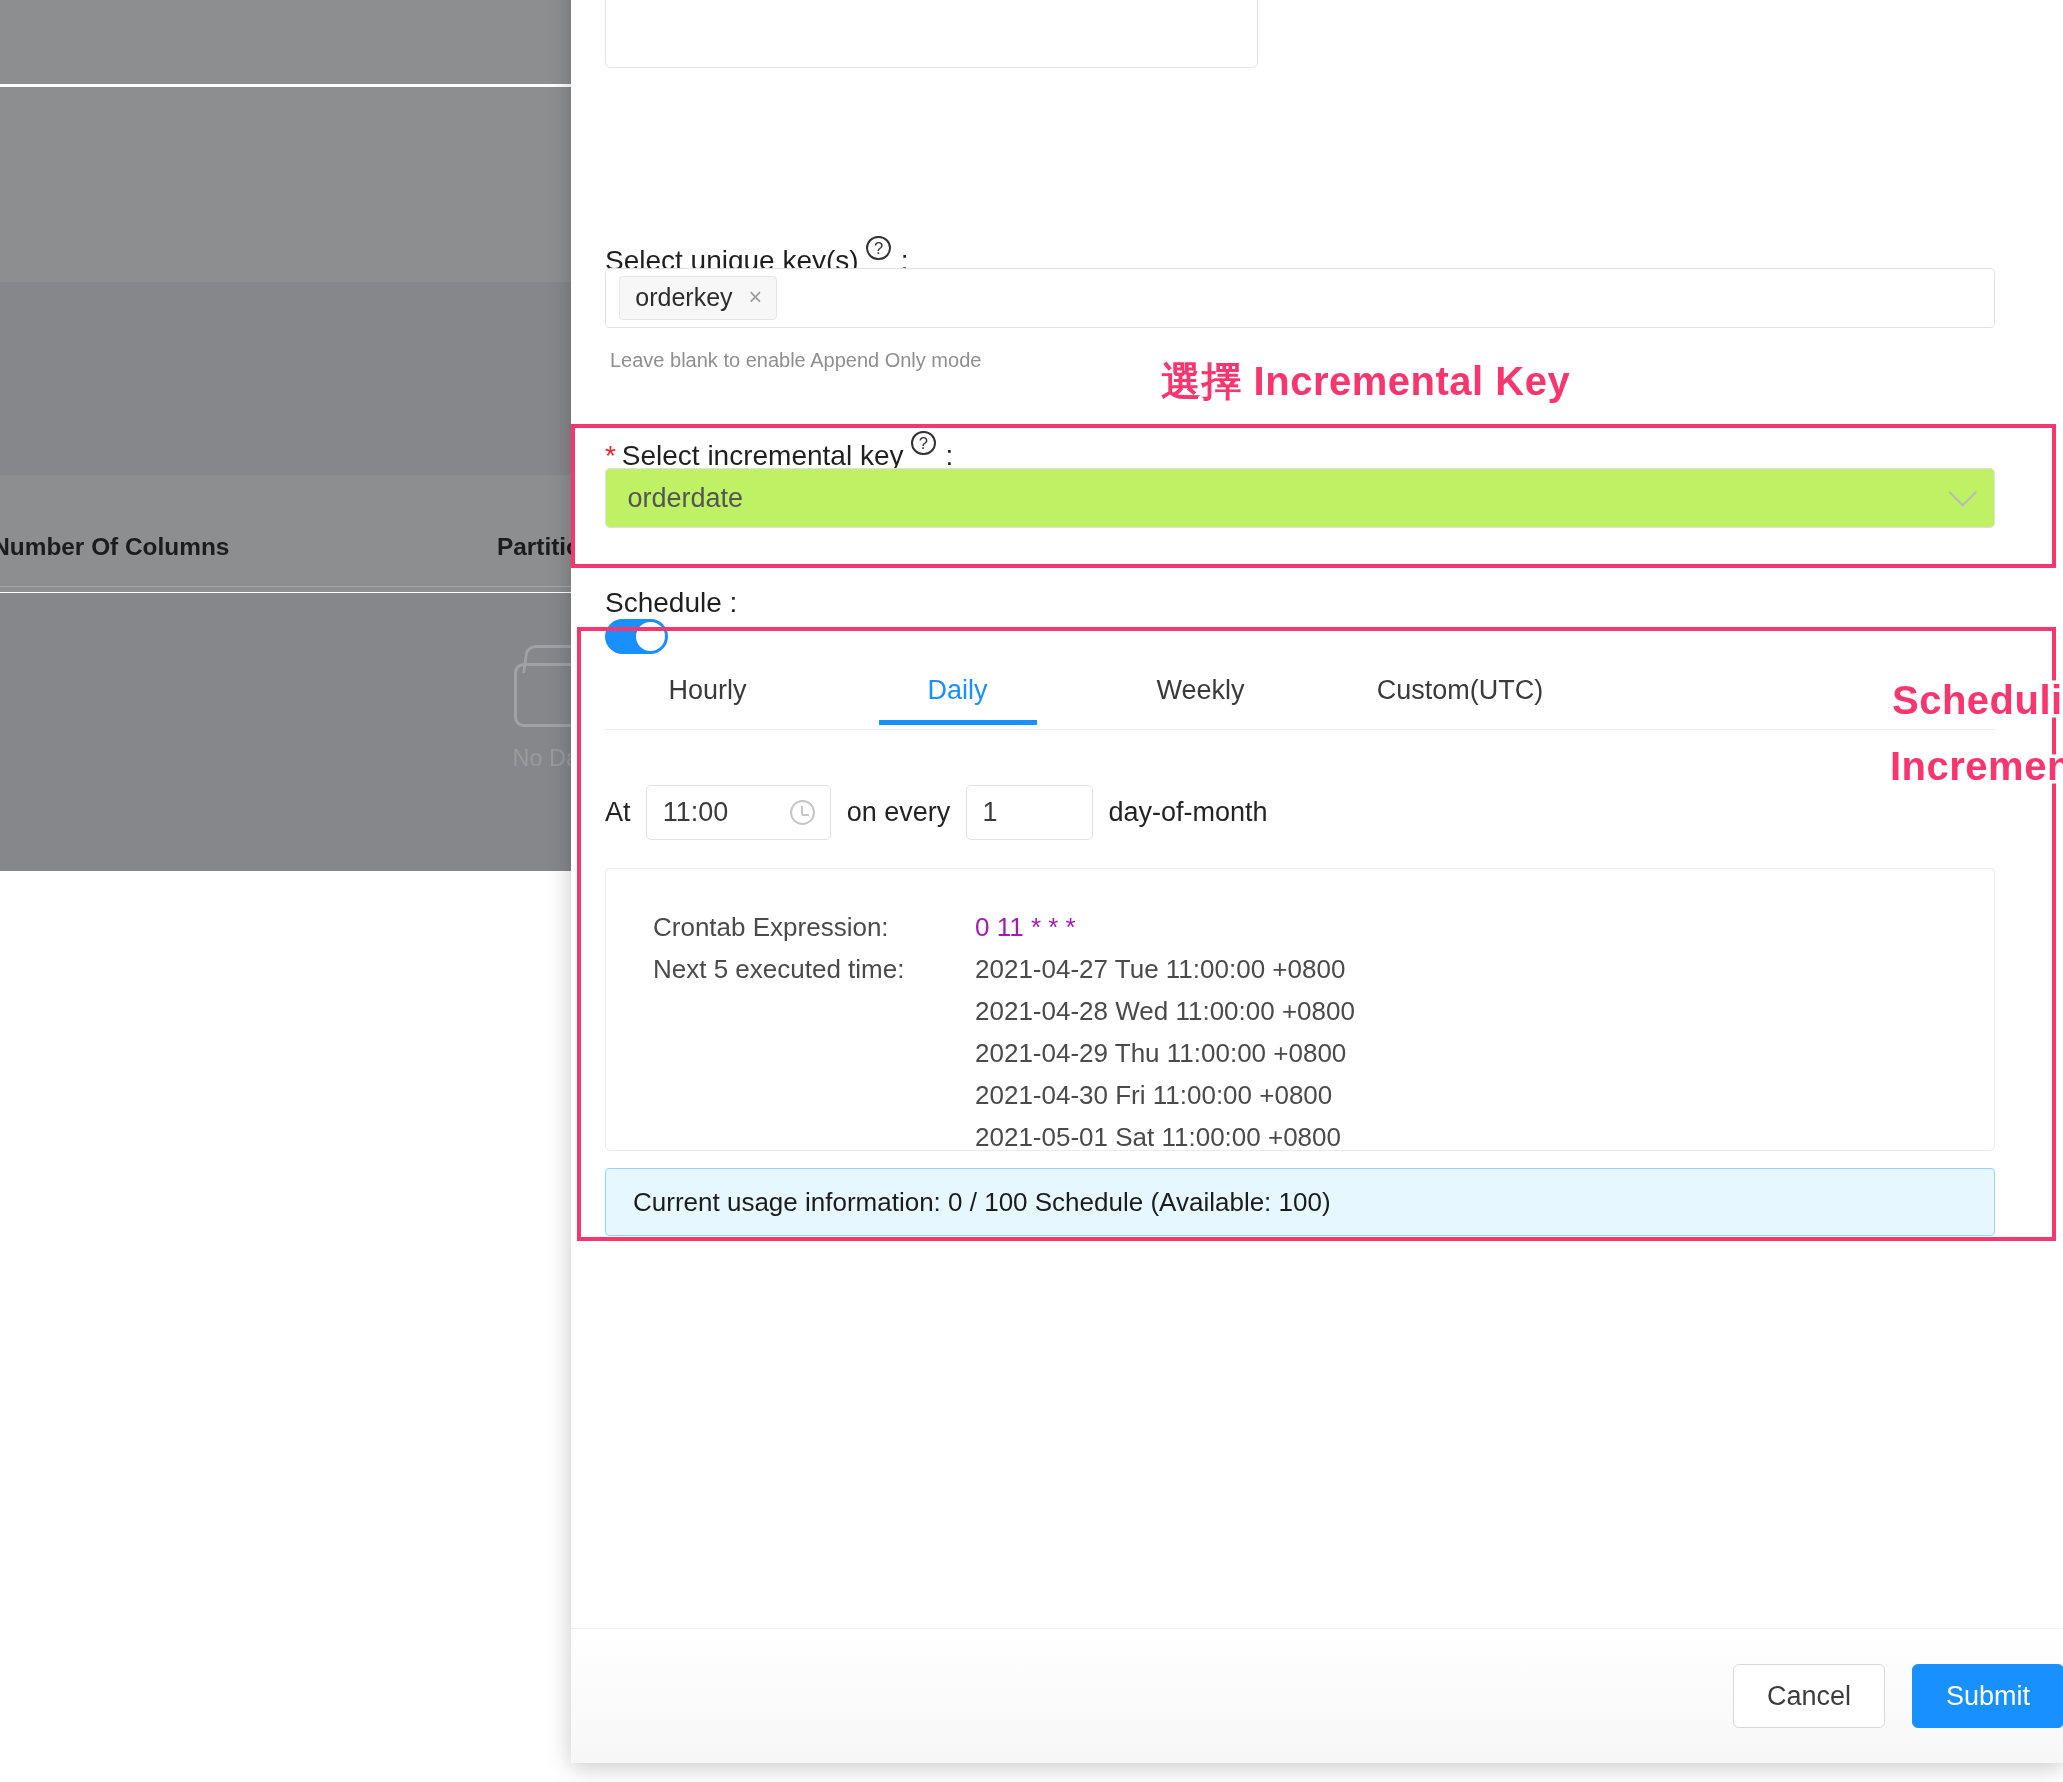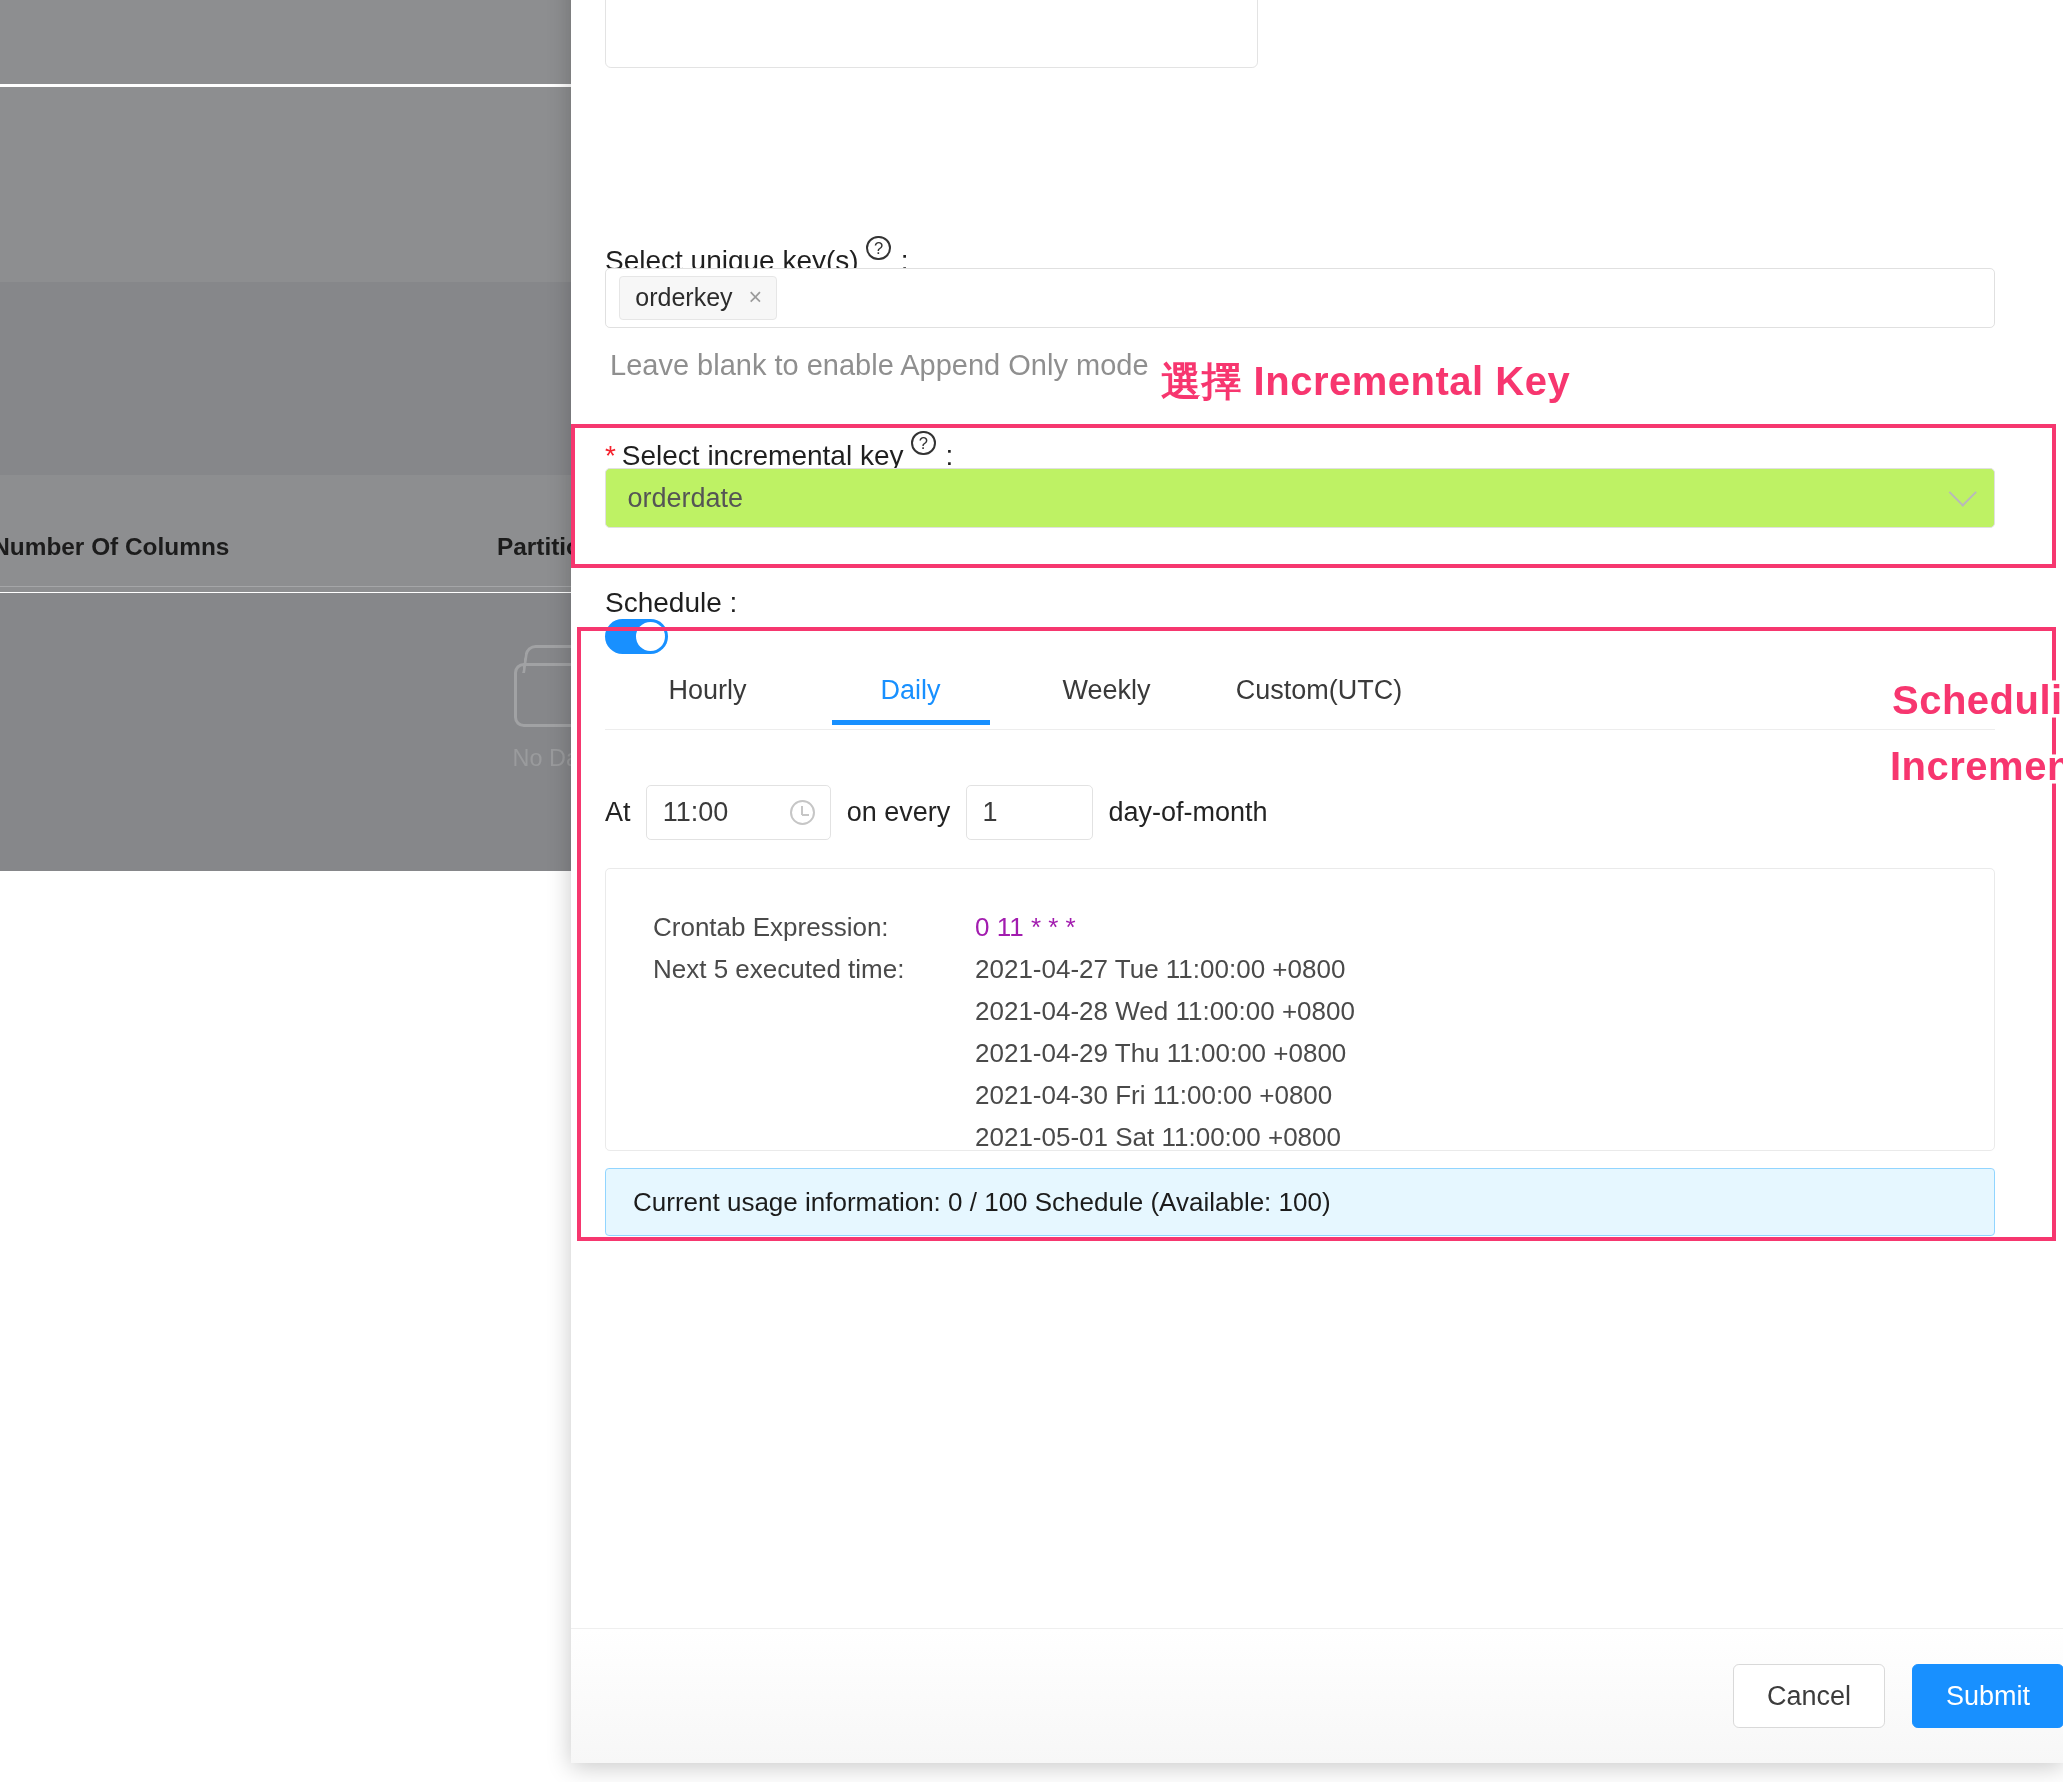--- a/index.html
+++ b/index.html
@@ -148,21 +148,21 @@
     color: #2c2c2c;
     display: flex;
     align-items: center;
     gap: 16px;
   }
   .tag-x { color: #9b9b9b; font-size: 23.4px; }
 
   .hint-text {
     position: absolute;
     left: 39px; top: 466px;
-    font-size: 29px;
+    font-size: 20px;
     color: #8f8f8f;
     white-space: nowrap;
   }
 
   
   .annot {
     position: absolute;
     font-weight: bold;
     color: #f7366f;
     -webkit-text-stroke: 6.8px #ffffff;
@@ -225,20 +225,21 @@
 
   
   .tabs {
     position: absolute;
     left: 34px; top: 792px;
     width: 1390px;
     height: 55px;
     border-bottom: 1px solid #ededed;
     display: flex;
     align-items: flex-start;
+    gap: 47px;
   }
   .tab {
     font-size: 27px;
     color: #3a3a3a;
     padding: 0 0 17.6px 0;
     margin-right: 0;
     text-align: center;
     position: relative;
   }
   .tab.t0 { width: 205px; }

